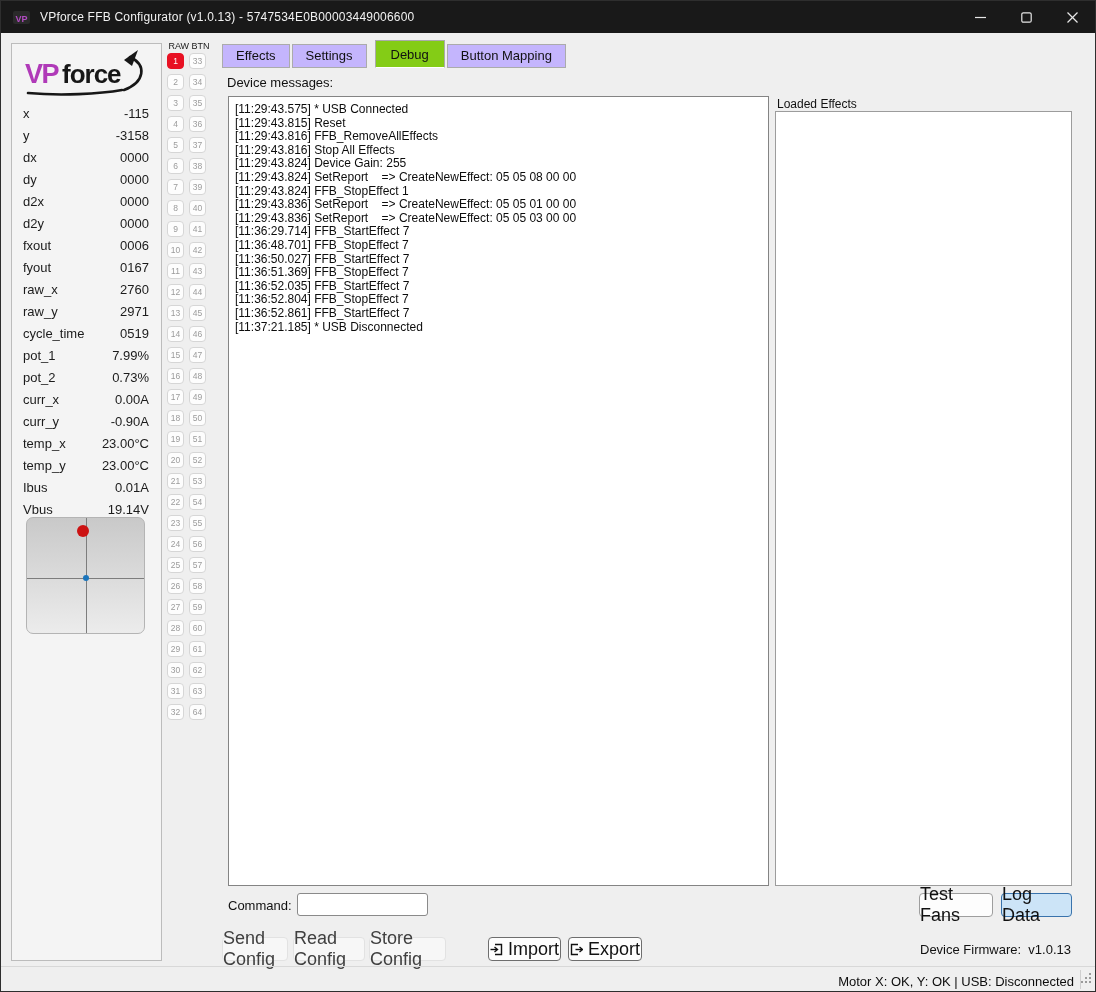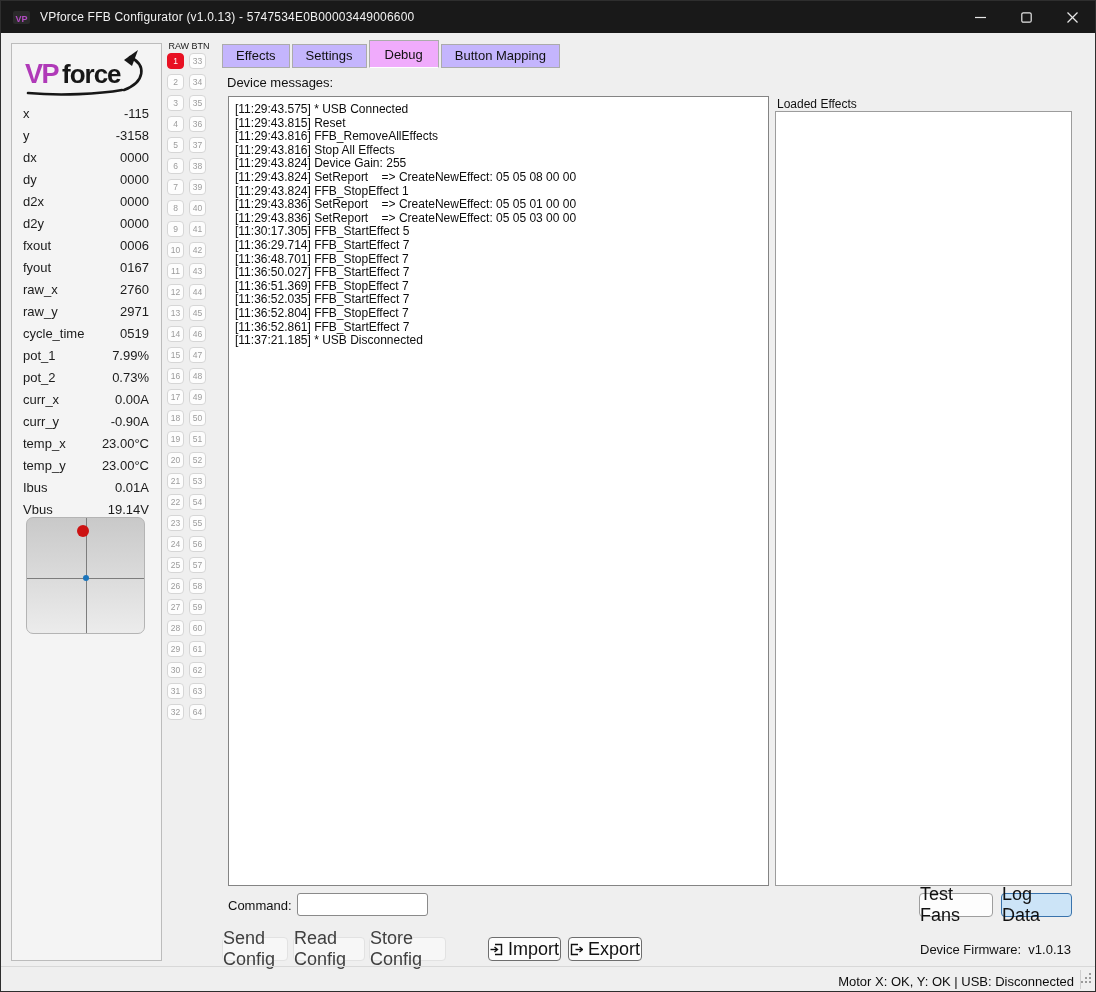--- a/index.html
+++ b/index.html
@@ -51,21 +51,21 @@
     background:#fdfdfd; color:#9b9b9b; font-size:8.5px;
     display:flex; align-items:center; justify-content:center;
   }
   .raw-btn.active { background:var(--red,#e81123); border-color:var(--red,#e81123); color:#fff; }
   
   #tabbar { position:absolute; left:221px; top:41px; height:26px; display:flex; align-items:flex-end; }
   .tab {
     font-size:13px; padding:3px 13px 4px 13px; background:#c4b5fd;
     border:1px solid #ababab; margin-right:2px; color:#111;
   }
-  .tab.active { background:#f0abfc; border-bottom-color:#fff; padding:6px 15px 5px 15px; }
+  .tab.active { background:#84cc16; border-bottom-color:#fff; padding:6px 15px 5px 15px;margin-left:6px; }
   
   #device-messages-label { position:absolute; left:226px; top:74px; font-size:13px; }
   #log-box {
     position:absolute; left:227px; top:95px; width:541px; height:790px;
     background:#fff; border:1px solid #848484; padding:6px 16px 4px 6px; overflow:hidden;
   }
   .log-line { font-size:12px; line-height:13.6px; white-space:pre; color:#0c0c0c; }
   #loaded-effects-label { position:absolute; left:776px; top:96px; font-size:12px; }
   #loaded-effects-box {
     position:absolute; left:774px; top:110px; width:297px; height:775px;
@@ -306,21 +306,20 @@
   <div id="log-box">
       <div class="log-line">[11:29:43.575] * USB Connected</div>
       <div class="log-line">[11:29:43.815] Reset</div>
       <div class="log-line">[11:29:43.816] FFB_RemoveAllEffects</div>
       <div class="log-line">[11:29:43.816] Stop All Effects</div>
       <div class="log-line">[11:29:43.824] Device Gain: 255</div>
       <div class="log-line">[11:29:43.824] SetReport    =&gt; CreateNewEffect: 05 05 08 00 00</div>
       <div class="log-line">[11:29:43.824] FFB_StopEffect 1</div>
       <div class="log-line">[11:29:43.836] SetReport    =&gt; CreateNewEffect: 05 05 01 00 00</div>
       <div class="log-line">[11:29:43.836] SetReport    =&gt; CreateNewEffect: 05 05 03 00 00</div>
-      <div class="log-line">[11:30:17.305] FFB_StartEffect 5</div>
       <div class="log-line">[11:36:29.714] FFB_StartEffect 7</div>
       <div class="log-line">[11:36:48.701] FFB_StopEffect 7</div>
       <div class="log-line">[11:36:50.027] FFB_StartEffect 7</div>
       <div class="log-line">[11:36:51.369] FFB_StopEffect 7</div>
       <div class="log-line">[11:36:52.035] FFB_StartEffect 7</div>
       <div class="log-line">[11:36:52.804] FFB_StopEffect 7</div>
       <div class="log-line">[11:36:52.861] FFB_StartEffect 7</div>
       <div class="log-line">[11:37:21.185] * USB Disconnected</div>
     </div>
 

